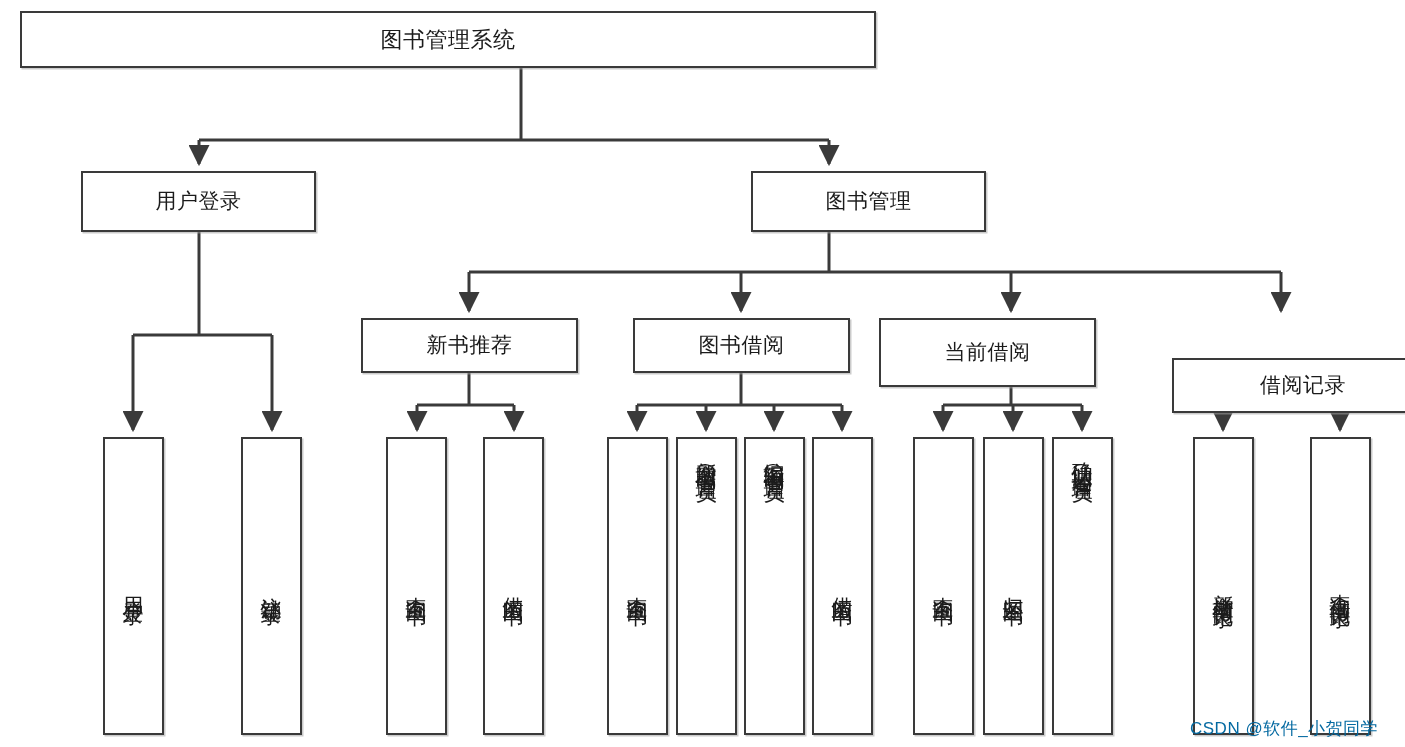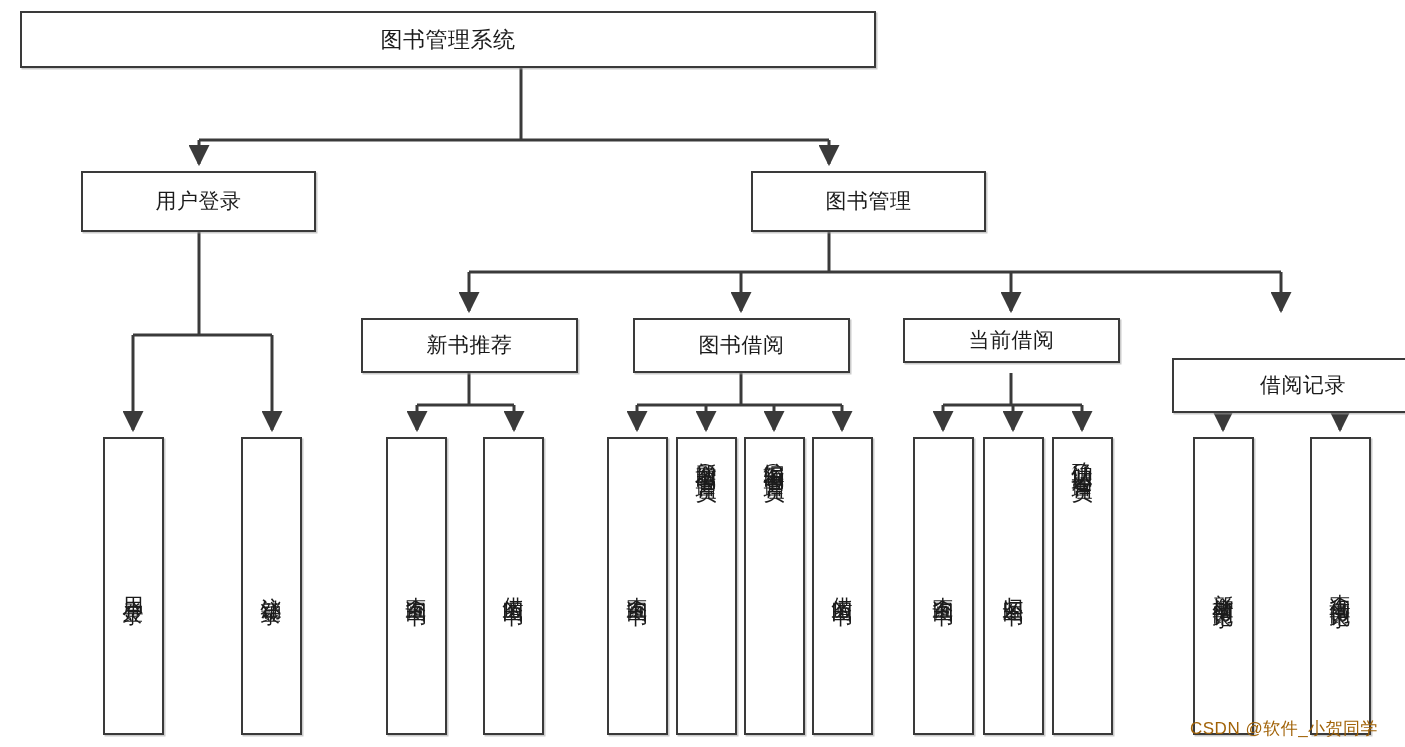--- a/index.html
+++ b/index.html
@@ -63,21 +63,21 @@
     line-height: 1;
   }
   
   .node.vert.centered {
     align-items: center;
     padding-top: 0;
   }
   .watermark {
     position: absolute;
     font-size: 17px;
-    color: #a16207;
+    color: #0369a1;
     white-space: nowrap;
     letter-spacing: 0.5px;
   }
 </style>
 </head>
 <body>
 
 <div id="canvas">
 
   <svg class="wires" viewBox="0 0 1405 747" xmlns="http://www.w3.org/2000/svg">
@@ -141,21 +141,21 @@
   <div class="node horiz" style="left:711px; top:171px; width:235px; height:61px;margin-left:40px;">
     <span class="label">图书管理</span>
   </div>
 
   <div class="node horiz" style="left:361px; top:318px; width:217px; height:55px;">
     <span class="label">新书推荐</span>
   </div>
   <div class="node horiz" style="left:633px; top:318px; width:217px; height:55px;">
     <span class="label">图书借阅</span>
   </div>
-  <div class="node horiz" style="left:903px; top:318px; width:217px; height:45px;">
+  <div class="node horiz" style="left:879px; top:318px; width:217px; height:69px;">
     <span class="label">当前借阅</span>
   </div>
   <div class="node horiz" style="left:1172px; top:318px; width:262px; height:55px;margin-top:40px;">
     <span class="label">借阅记录</span>
   </div>
 
   <div class="node vert centered" style="left:103px; top:437px; width:61px; height:298px;">
     <span class="label">用户登录</span>
   </div>
   <div class="node vert centered" style="left:241px; top:437px; width:61px; height:298px;">

